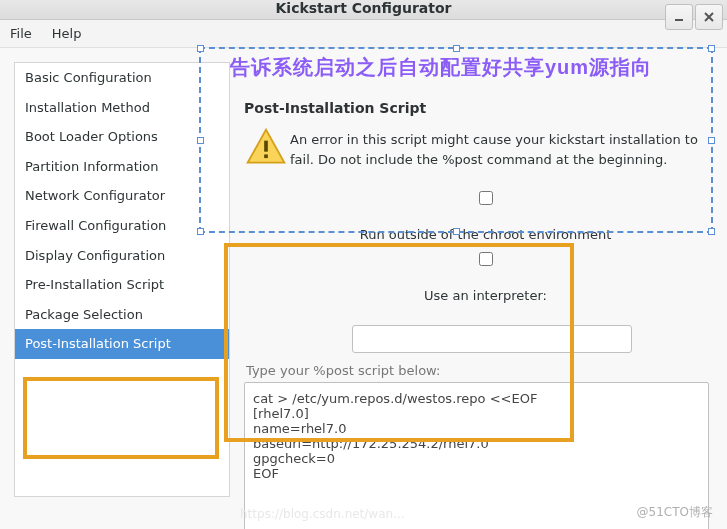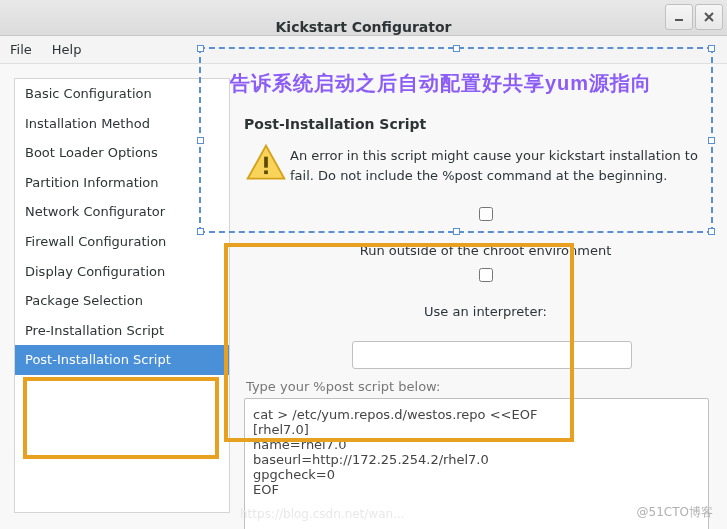--- a/index.html
+++ b/index.html
@@ -1,18 +1,18 @@
 <!DOCTYPE html>
 <html><head>
   <meta charset="utf-8">
   <style>
     * { box-sizing: border-box; margin: 0; padding: 0; }
     body { font-family: "DejaVu Sans", "Cantarell", sans-serif; font-size: 13px; background: #f8f8f8; color: #2e3436; width: 727px; height: 529px; overflow: hidden; position: relative; }
 
-    .titlebar { height: 36px; background: linear-gradient(#e8e8e8, #dcdcdc); border-bottom: 1px solid #c8c8c8; display: flex; align-items: flex-end; position: relative; }
+    .titlebar { height: 20px; background: linear-gradient(#e8e8e8, #dcdcdc); border-bottom: 1px solid #c8c8c8; display: flex; align-items: flex-start; position: relative; }
     .titlebar .title { flex: 1; text-align: center; font-weight: bold; font-size: 14px; color: #2e3436; }
     .win-controls { position: absolute; right: 4px; top: 4px; display: flex; gap: 2px; }
     .win-btn { width: 28px; height: 26px; background: linear-gradient(#f6f6f6, #e8e8e8); border: 1px solid #c0c0c0; border-radius: 3px; display: flex; align-items: center; justify-content: center; color: #555; }
 
     .menubar { height: 28px; background: #f4f4f4; border-bottom: 1px solid #e0e0e0; display: flex; align-items: center; padding: 0 10px; gap: 20px; color: #2e3436; }
 
     .content { display: flex; height: calc(100% - 66px); }
     .sidebar { width: 216px; border: 1px solid #d5d5d5; margin: 14px 0 14px 14px; background: #fff; overflow: hidden; }
     .sidebar-item { padding: 7px 10px; cursor: default; line-height: 1.2; }
     .sidebar-item.selected { background: #4a90d9; color: #fff; }
@@ -70,22 +70,22 @@
 
 <div class="content">
   <div class="sidebar">
     <div class="sidebar-item">Basic Configuration</div>
     <div class="sidebar-item">Installation Method</div>
     <div class="sidebar-item">Boot Loader Options</div>
     <div class="sidebar-item">Partition Information</div>
     <div class="sidebar-item">Network Configurator</div>
     <div class="sidebar-item">Firewall Configuration</div>
     <div class="sidebar-item">Display Configuration</div>
+    <div class="sidebar-item">Pre-Installation Script</div>
     <div class="sidebar-item">Package Selection</div>
-    <div class="sidebar-item">Pre-Installation Script</div>
     <div class="sidebar-item selected">Post-Installation Script</div>
   </div>
 
   <div class="main">
     <div class="ann-text">告诉系统启动之后自动配置好共享yum源指向</div>
     <div class="section-title">Post-Installation Script</div>
 
     <div class="warn-row">
       <div class="warn-icon">
         <svg viewBox="0 0 48 48">

